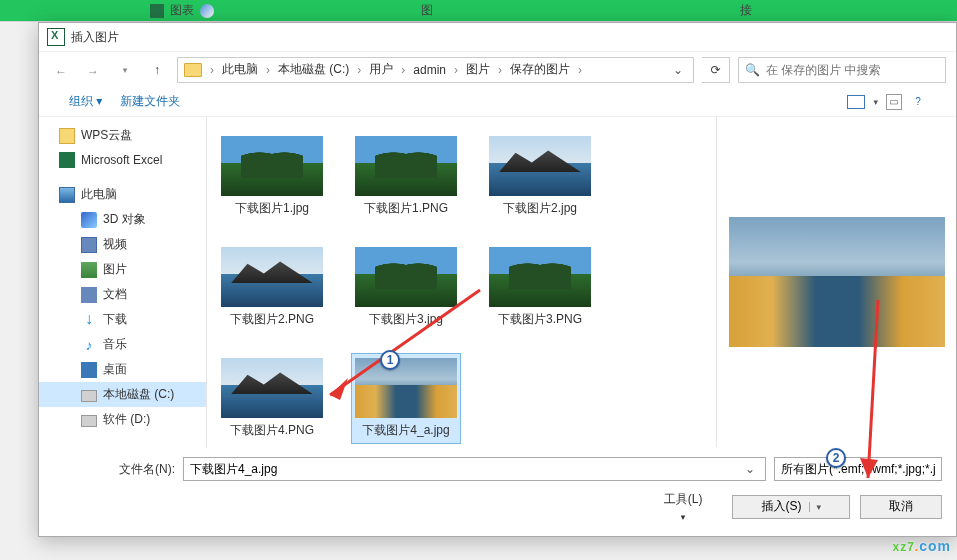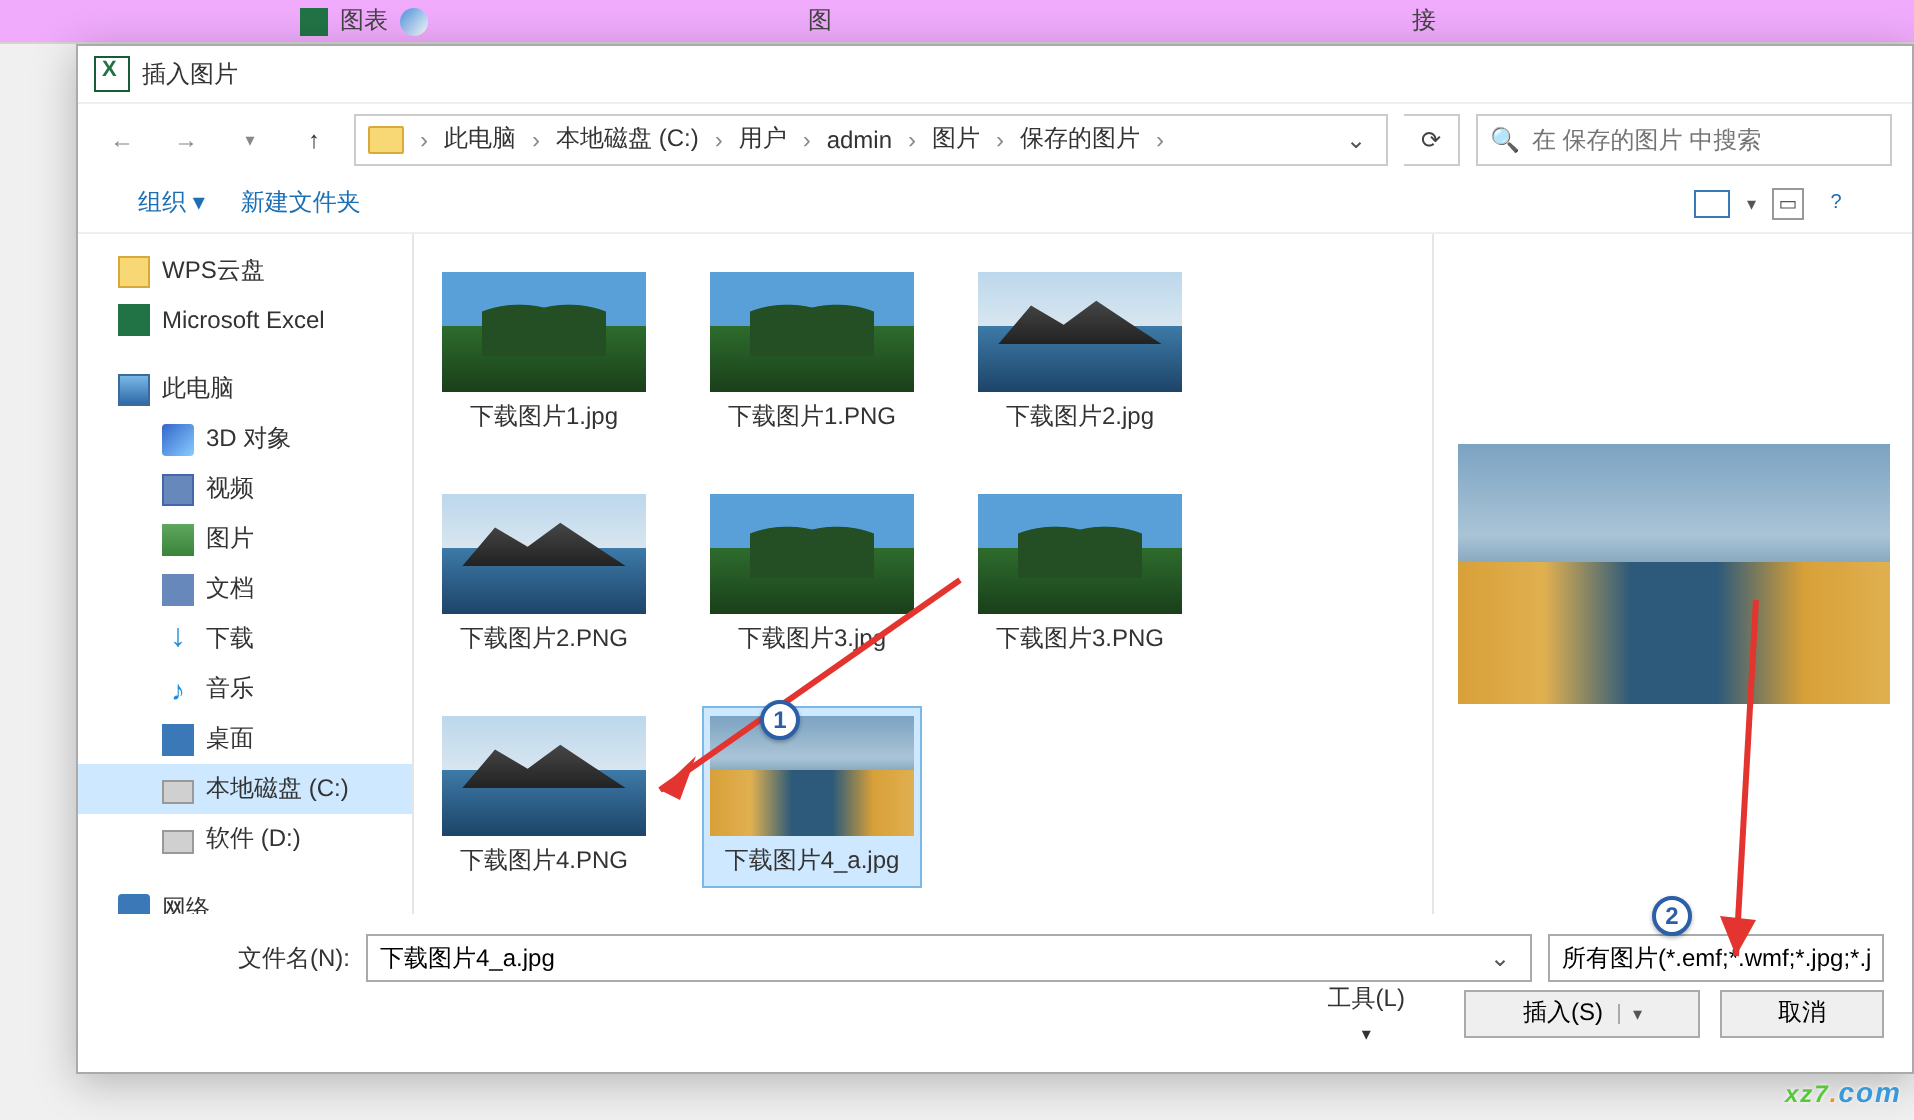--- a/index.html
+++ b/index.html
@@ -1,18 +1,18 @@
 <!DOCTYPE html>
 <html><head>
 <meta charset="utf-8">
 <style>
 * { box-sizing: border-box; margin: 0; padding: 0; font-family: "Microsoft YaHei", "Segoe UI", sans-serif; font-size: 12px; }
 body { background: #f0f0f0; width: 957px; height: 560px; overflow: hidden; position: relative; }
 
-.ribbon-strip { height: 22px; background: #f0abfc; border-bottom: 1px solid #d4d4d4; display: flex; align-items: center; padding-left: 150px; gap: 30px; }
+.ribbon-strip { height: 22px; background: #22c55e; border-bottom: 1px solid #d4d4d4; display: flex; align-items: center; padding-left: 150px; gap: 47px; }
 .ribbon-strip .slot { display: flex; align-items: center; gap: 6px; color: #444; }
 .ribbon-strip .green-square { width: 14px; height: 14px; background: #217346; display: inline-block; }
 .ribbon-strip .blue-dot { width: 14px; height: 14px; border-radius: 50%; background: linear-gradient(135deg,#4a90d9,#fff); display:inline-block; }
 
 .dialog { position: absolute; left: 38px; top: 22px; width: 919px; height: 515px; background: #fff; border: 1px solid #aaa; box-shadow: 0 4px 20px rgba(0,0,0,.25); display: flex; flex-direction: column; justify-content: center; }
 .titlebar { height: 28px; display: flex; align-items: center; padding: 0 8px; gap: 6px; }
 .titlebar .xl-icon { width: 18px; height: 18px; background: #fff; border: 1px solid #185c37; position: relative; display:inline-block; }
 .titlebar .xl-icon::after { content: "X"; color: #217346; position: absolute; left: 3px; top: 0; font-weight: bold; font-size: 11px; }
 .titlebar-title { color: #333; }
 
@@ -66,38 +66,38 @@
 .thumb.landscape-green::after { content:""; position:absolute; left: 20%; bottom: 30%; width: 60%; height: 50%; background: radial-gradient(ellipse at 30% 100%, #244f24 60%, transparent 61%), radial-gradient(ellipse at 70% 100%, #244f24 60%, transparent 61%); }
 .thumb.landscape-blue::before { content:""; position:absolute; inset:0; background: linear-gradient(#bcd7ec 0%, #d8e6f0 45%, #3d7aa8 45%, #1d4468 100%); }
 .thumb.landscape-blue::after { content:""; position:absolute; left:10%; bottom:40%; width:80%; height:40%; background: linear-gradient(#4a4a4a,#222); clip-path: polygon(0% 100%, 20% 20%, 40% 60%, 60% 10%, 80% 55%, 100% 100%); }
 .thumb.landscape-autumn::before { content:""; position:absolute; inset:0; background: linear-gradient(#7ba3c2 0%, #aac4d6 35%, #3a6a8a 70%); }
 .thumb.landscape-autumn::after { content:""; position:absolute; left:0; bottom:0; width:100%; height:55%; background: linear-gradient(90deg, #d8a038 0%, #e0b050 20%, #2d5a7a 40%, #2d5a7a 60%, #d8a038 80%, #e0b050 100%); }
 .fname { color: #333; text-align: center; max-width: 108px; white-space: nowrap; overflow: hidden; text-overflow: ellipsis; }
 
 .preview-pane { width: 240px; border-left: 1px solid #e5e5e5; display: flex; align-items: center; justify-content: center; padding: 10px; }
 .preview-img { width: 216px; height: 130px; }
 
-.bottom { padding: 10px 14px 14px 80px; display: flex; flex-direction: column; }
+.bottom { padding: 10px 14px 14px 80px; display: flex; flex-direction: column; gap: 10px; }
 .row1 { display: flex; align-items: center; gap: 8px; }
 .row1 .lbl { color: #333; }
 .fn-input { flex: 1; height: 24px; border: 1px solid #aaa; padding: 0 6px; display:flex; align-items:center; }
 .fn-input input { border:none; outline:none; flex:1; }
 .fn-drop { width: 18px; display:inline-flex; justify-content:center; color:#555; }
 .filter { width: 168px; height: 24px; border: 1px solid #aaa; padding: 0 6px; display: flex; align-items: center; overflow:hidden; white-space:nowrap; }
 .row2 { display: flex; align-items: center; justify-content: flex-end; gap: 10px; }
 .tools { color: #333; display:flex; align-items:center; gap:4px; margin-right: 20px; flex-direction: column;}
 .pbtn { height: 24px; border: 1px solid #aaa; background: #efefef; padding: 0 28px; display: inline-flex; align-items: center; position:relative; }
 .pbtn.split::after { content:"▾"; margin-left: 8px; font-size:9px; color:#555; border-left:1px solid #aaa; padding-left:6px;}
 
 
 .arrow { position: absolute; pointer-events: none; }
 .arrow-line { stroke: #e3342f; stroke-width: 3; fill: none; }
 .arrow-head { fill: #e3342f; }
 .circ { position: absolute; width: 20px; height: 20px; border: 2px solid #2b5fa8; border-radius: 50%; background:#fff; color:#2b5fa8; font-weight:bold; display:flex; align-items:center; justify-content:center; font-size:12px; pointer-events:none; box-shadow: 0 1px 2px rgba(0,0,0,.3); }
-.watermark { position:absolute; right:6px; bottom:6px; font-size:18px; font-style:italic; font-weight:bold; color:#57c838; letter-spacing:1px; text-shadow:0 0 2px #fff; display:flex; align-items:baseline;}
+.watermark { position:absolute; right:6px; bottom:6px; font-size:18px; font-weight:bold; color:#57c838; letter-spacing:1px; text-shadow:0 0 2px #fff; display:flex; align-items:baseline;}
 .watermark .dot { color:#ff8a00;}
 .watermark .com { color:#3a9ad9; font-size:14px;}
 </style>
 </head>
 <body>
 
 <div class="ribbon-strip">
   <div class="slot">
       <span class="green-square"></span>
       <span>图表</span>

